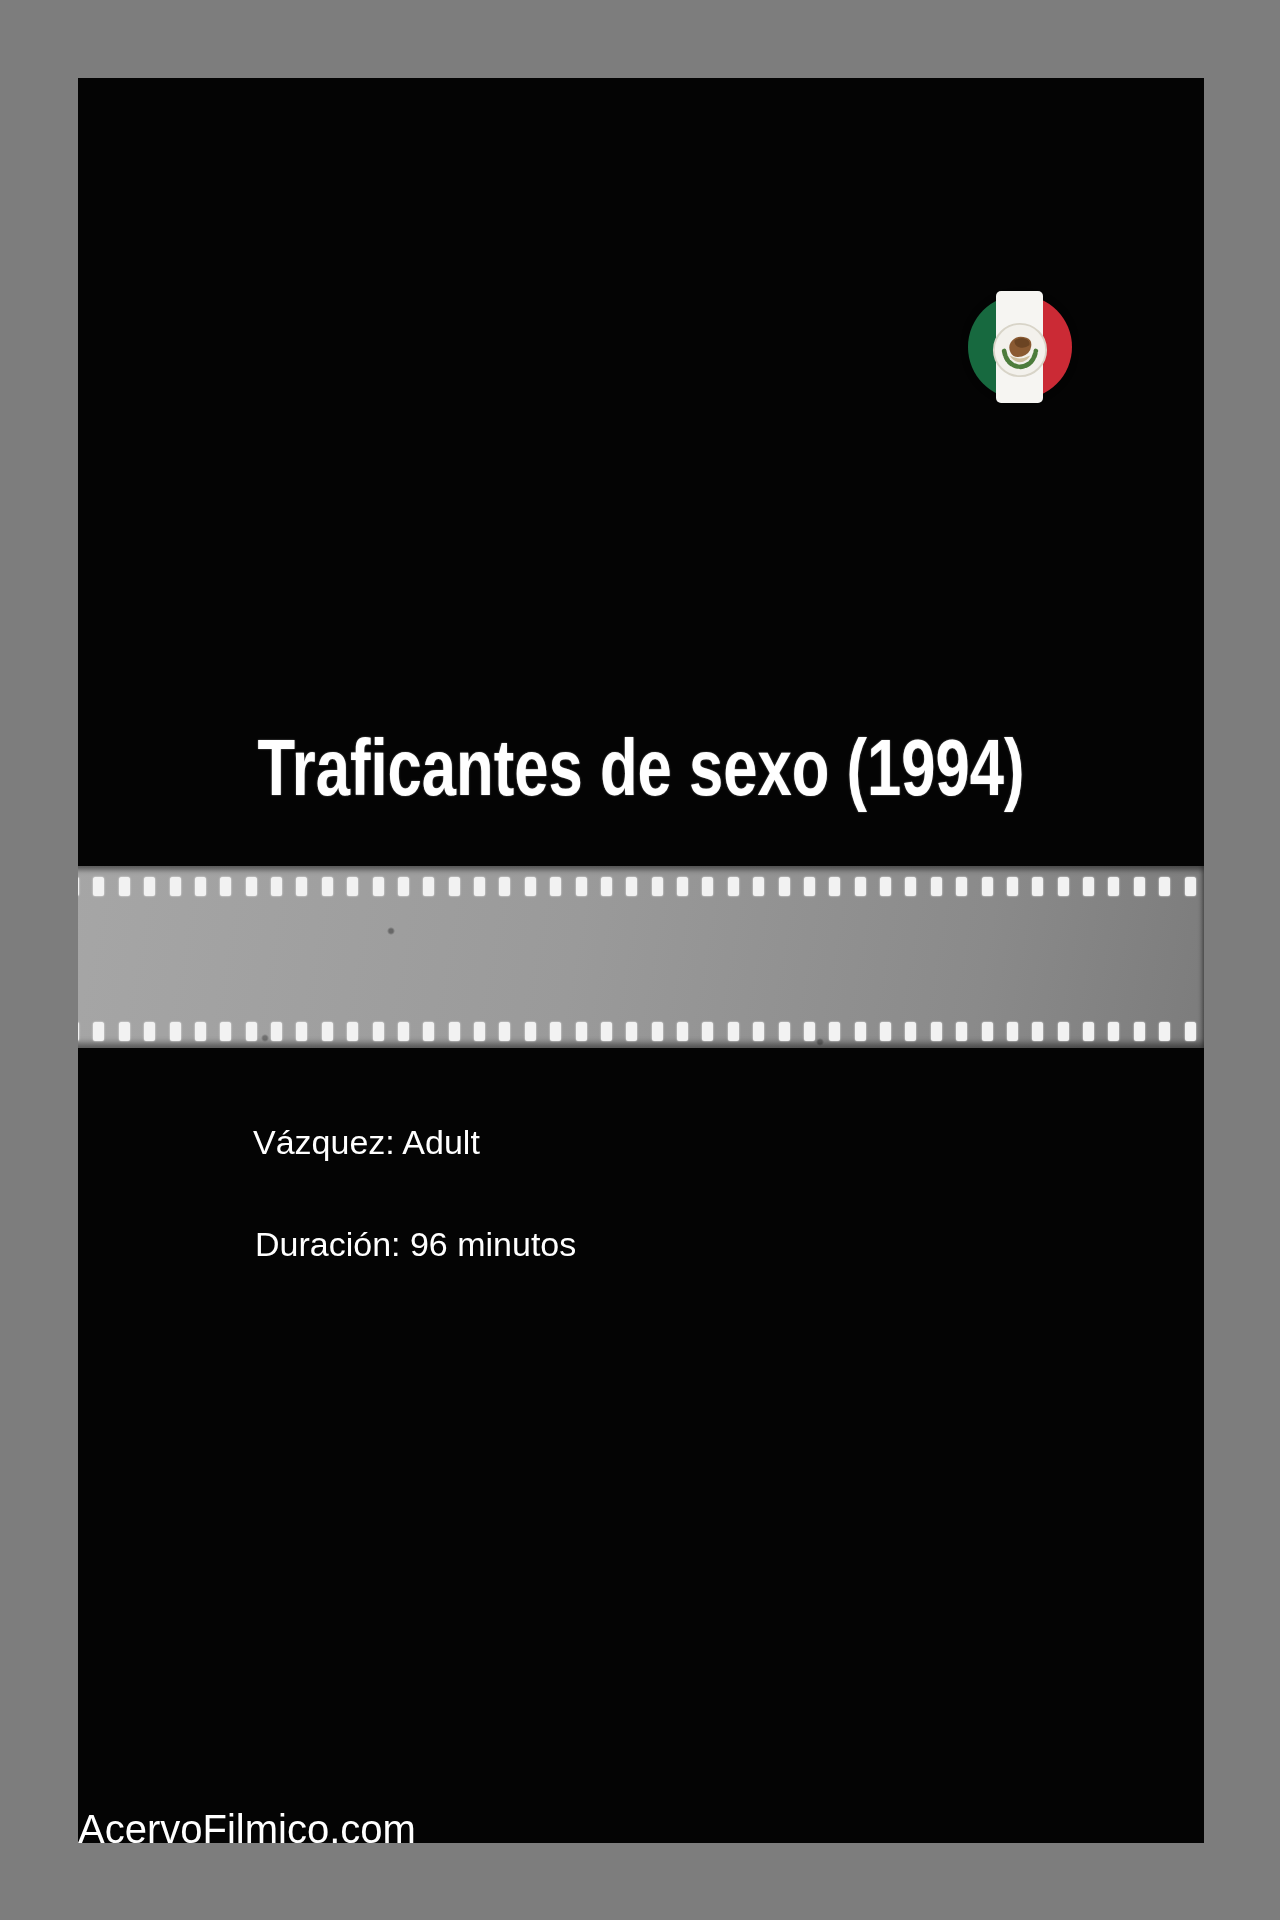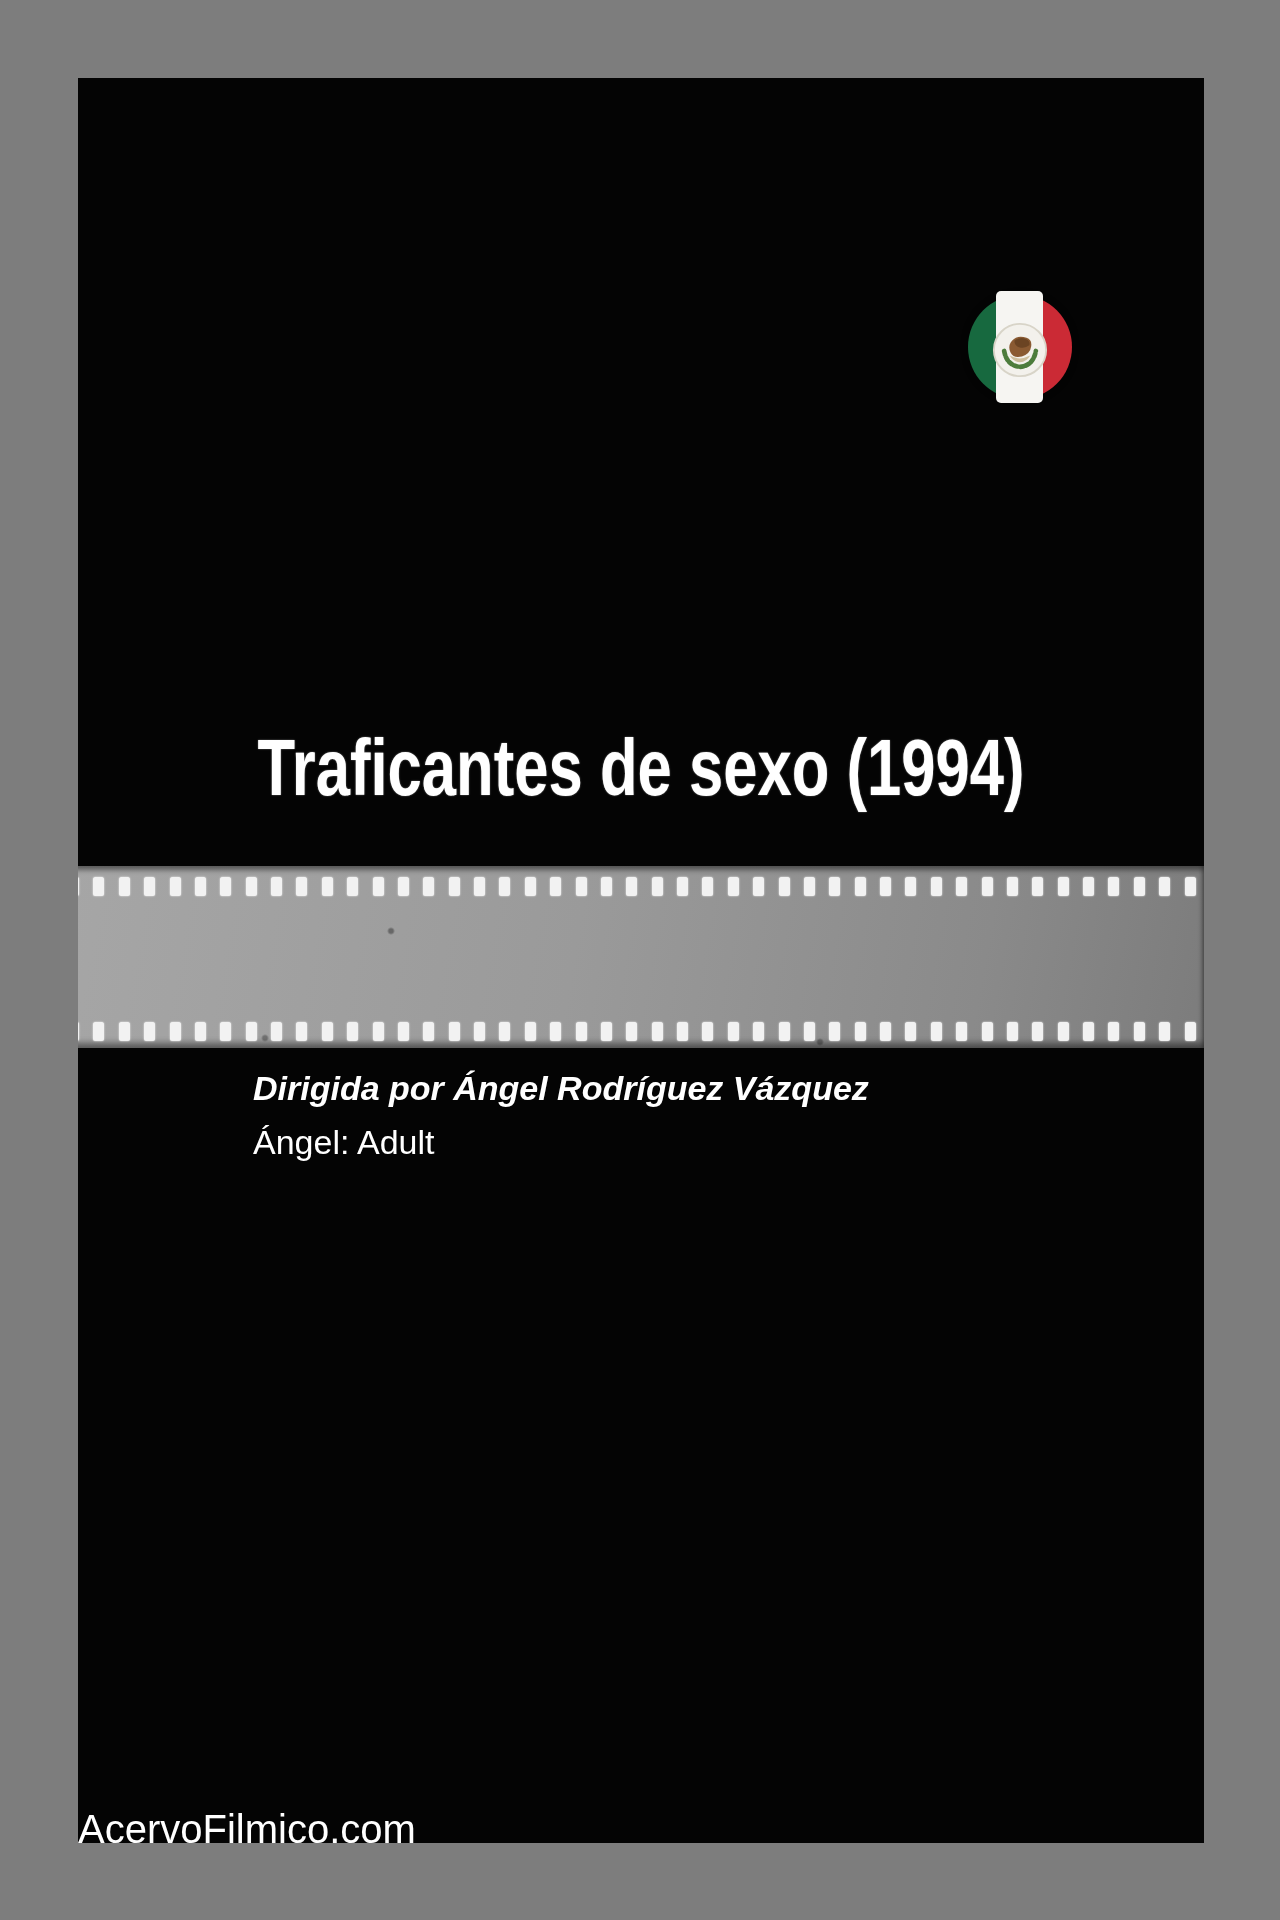--- a/index.html
+++ b/index.html
@@ -248,18 +248,18 @@
           <div class="perf"></div>
           <div class="perf"></div>
           <div class="perf"></div>
           <div class="perf"></div>
           <div class="perf"></div>
           <div class="perf"></div>
           <div class="perf"></div>
         </div>
     </div>
 
-    <div class="director">Dirigida por Ángel Rodríguez Vázquez</div>
-    <div class="genre">Ángel: Adult</div>
+    <div class="genre">Vázquez: Adult</div>
+    <div class="duration">Duración: 96 minutos</div>
 
     <div class="site">AcervoFilmico.com</div>
   </div>
 </div>
 
 </body></html>

